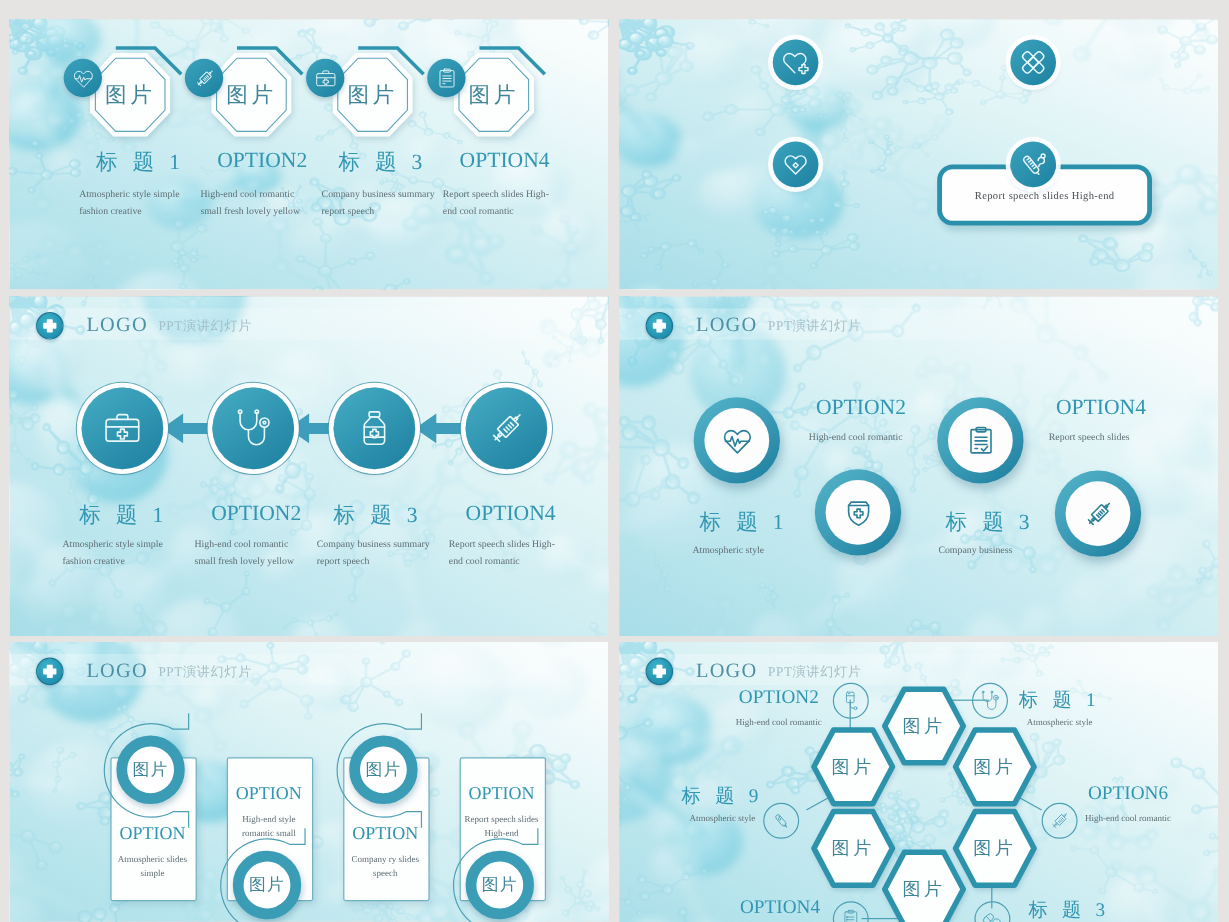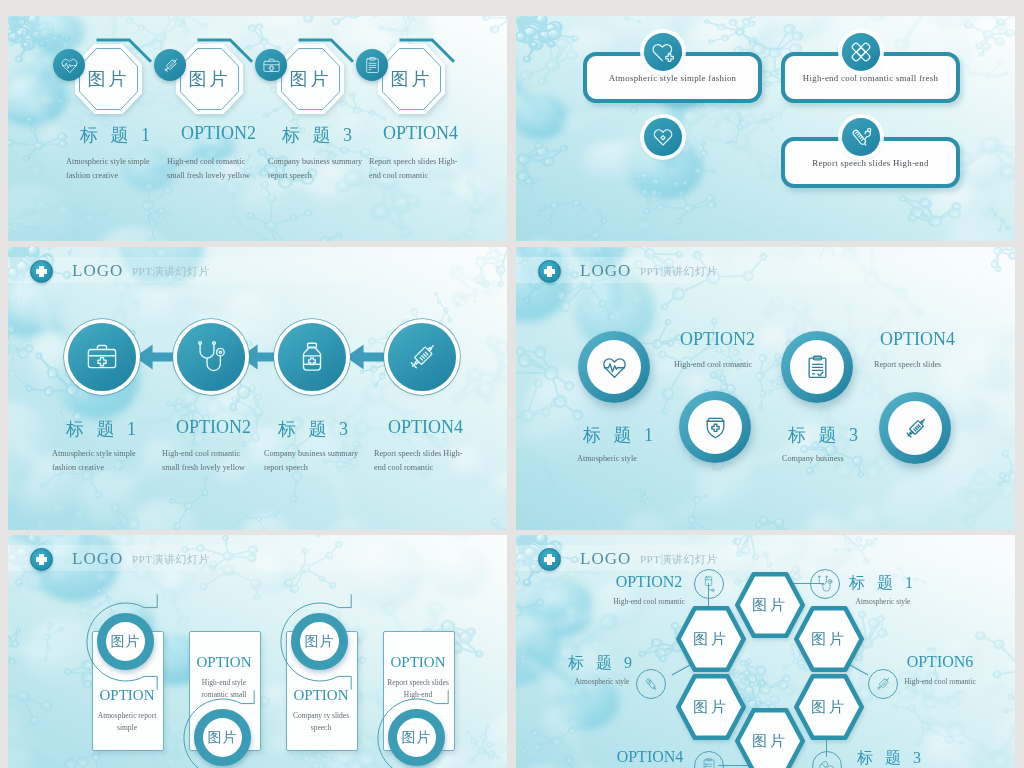--- a/index.html
+++ b/index.html
@@ -645,31 +645,25 @@
             <use href="#m1" transform="translate(139 84) rotate(255) scale(0.53)" opacity="0.54"></use>
             <use href="#m1" transform="translate(8 180) rotate(296) scale(0.85)" opacity="0.64"></use>
             <use href="#m1" transform="translate(73 295) rotate(309) scale(0.57)" opacity="0.30"></use>
             <use href="#m5" transform="translate(248 133) rotate(297) scale(0.40)" opacity="0.31"></use>
             <use href="#m4" transform="translate(224 19) rotate(241) scale(0.57)" opacity="0.58"></use>
             <use href="#m0" transform="translate(191 96) rotate(228) scale(0.44)" opacity="0.35"></use>
           </g>
           <rect width="499" height="283" fill="url(#veil1)"></rect>
         </svg>
       </div>
-      <div class="pillbar" style="left:67px;top:36px;width:171px;height:43px">
-        <span style="font-size:8.8px;letter-spacing:.3px">Atmospheric style simple fashion</span>
-      </div>
       <div class="icircle ring" style="left:128px;top:17px;width:38px;height:38px">
         <svg width="26" height="26" viewBox="0 0 24 24" fill="none" stroke="#e8f8fb" stroke-width="1.1" stroke-linecap="round" stroke-linejoin="round">
           <path d="M11.4 19.9 4.4 12.9a4.4 4.4 0 1 1 6.2-6.2l.8.8.8-.8a4.4 4.4 0 1 1 6.2 6.2l-1.5 1.5"></path>
           <path d="M16.9 13.7h2.3v2.3h2.3v2.3h-2.3v2.3h-2.3v-2.3h-2.3v-2.3h2.3z"></path>
         </svg>
-      </div>
-      <div class="pillbar" style="left:265px;top:36px;width:171px;height:43px">
-        <span style="font-size:8.8px;letter-spacing:.3px">High-end cool romantic small fresh</span>
       </div>
       <div class="icircle ring" style="left:326px;top:17px;width:38px;height:38px">
         <svg width="26" height="26" viewBox="0 0 24 24" fill="none" stroke="#e8f8fb" stroke-width="1.1" stroke-linecap="round" stroke-linejoin="round">
           <g transform="rotate(45 12 12)">
             <rect x="2.4" y="8.8" width="19.2" height="6.4" rx="2.4"></rect>
           </g>
           <g transform="rotate(-45 12 12)">
             <rect x="2.4" y="8.8" width="19.2" height="6.4" rx="2.4"></rect>
           </g>
           <rect x="9.1" y="9.1" width="5.8" height="5.8" transform="rotate(45 12 12)"></rect>
@@ -1573,21 +1567,21 @@
       <div class="ring5" style="left:186px;top:174px;width:39px;height:39px">
         <span style="font-size:14px;letter-spacing:1px;color:#3f8599">图片</span>
       </div>
       <div class="ring5" style="left:283px;top:78px;width:39px;height:39px">
         <span style="font-size:14px;letter-spacing:1px;color:#3f8599">图片</span>
       </div>
       <div class="ring5" style="left:380px;top:174px;width:39px;height:39px">
         <span style="font-size:14px;letter-spacing:1px;color:#3f8599">图片</span>
       </div>
       <div class="h-title ctr" style="left:119px;top:152px;font-size:15px">OPTION</div>
-      <div class="body-text ctr" style="left:119px;top:175px;width:64px;font-size:7.5px;line-height:1.62">Atmospheric report simple</div>
+      <div class="body-text ctr" style="left:119px;top:175px;width:64px;font-size:7.5px;line-height:1.62">Atmospheric slides simple</div>
       <div class="h-title ctr" style="left:216px;top:119px;font-size:15px">OPTION</div>
       <div class="body-text ctr" style="left:216px;top:142px;width:64px;font-size:7.5px;line-height:1.62">High-end style romantic small</div>
       <div class="h-title ctr" style="left:313px;top:152px;font-size:15px">OPTION</div>
       <div class="body-text ctr" style="left:313px;top:175px;width:64px;font-size:7.5px;line-height:1.62">Company ry slides speech</div>
       <div class="h-title ctr" style="left:410px;top:119px;font-size:15px">OPTION</div>
       <div class="body-text ctr" style="left:410px;top:142px;width:64px;font-size:7.5px;line-height:1.62">Report speech slides High-end</div>
     </div>
     <div class="slide" style="left:516px;top:519px;width:499px;height:249px">
       <div class="bg">
         <svg viewBox="0 0 499 283" preserveAspectRatio="none">

